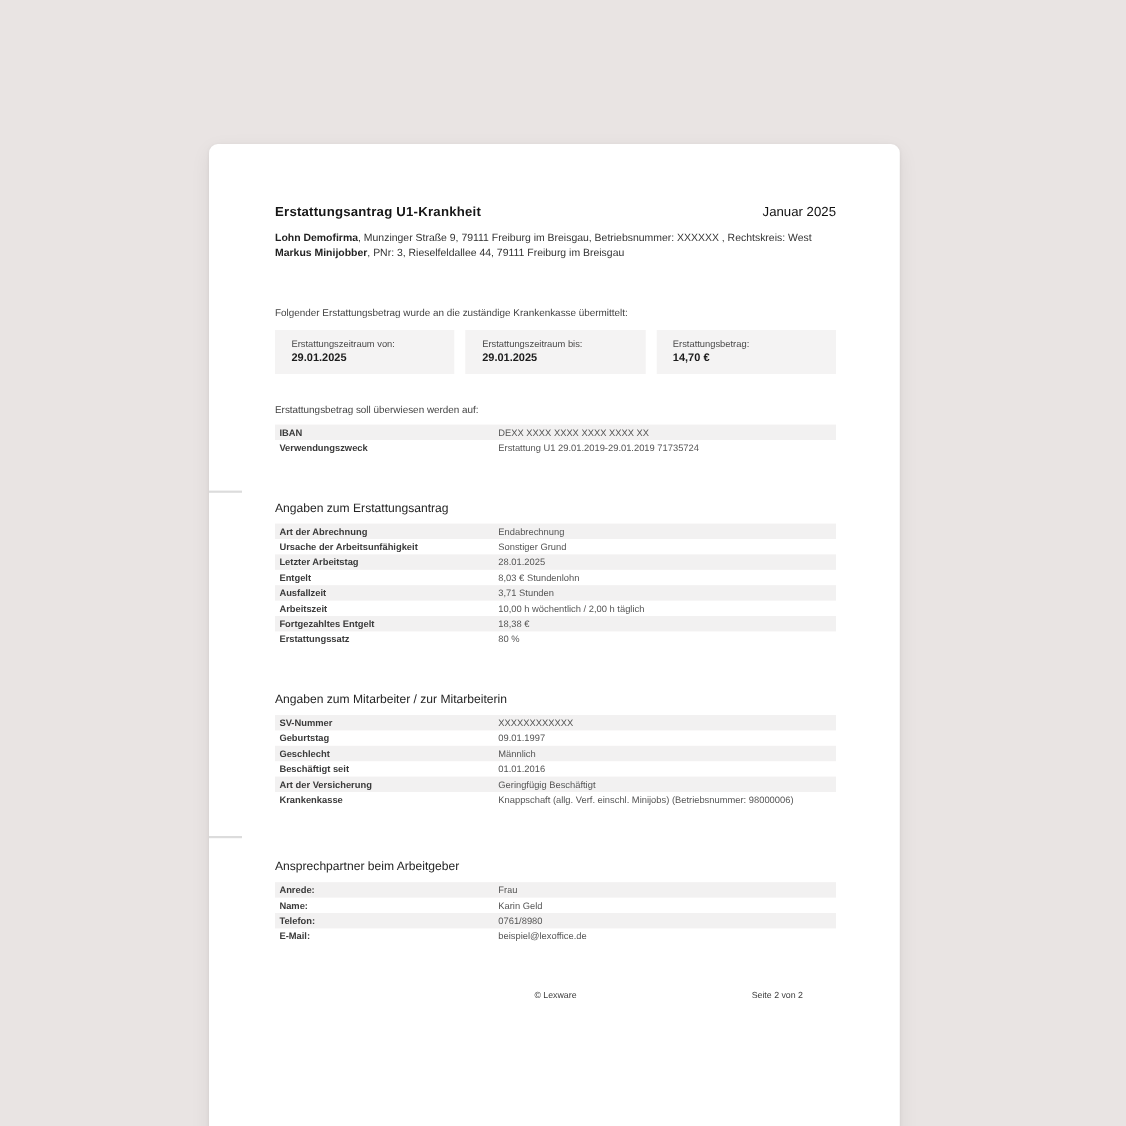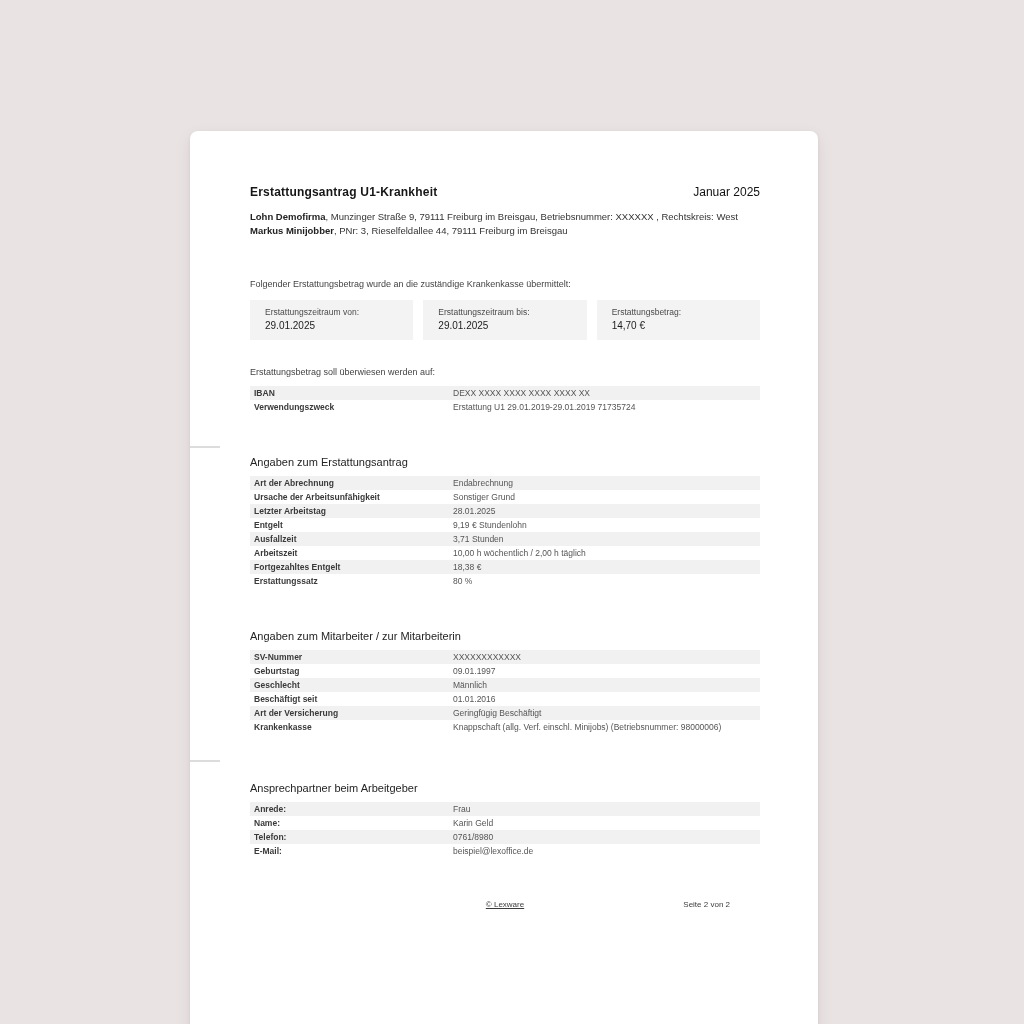--- a/index.html
+++ b/index.html
@@ -26,30 +26,30 @@
   .header-row{display:flex; justify-content:space-between; align-items:baseline;}
   .doc-title{font-size:12px; font-weight:bold; color:#161616; letter-spacing:.2px;}
   .doc-period{font-size:12px; font-weight:normal; color:#111;}
   .address{margin-top:11px; font-size:9.5px; line-height:14px; color:#333; max-width:500px;}
   .address b{color:#222;}
   .intro, .transfer-intro{font-size:9px; line-height:12px; color:var(--muted);}
   .intro{margin-top:40px;}
   .boxes{margin-top:10px; display:flex; gap:10px;}
   .sbox{flex:1; background:var(--box); padding:7px 15px 8px 15px; min-height:40px;}
   .sbox .blabel{font-size:8.5px; color:#4a4a4a;}
-  .sbox .bvalue{font-size:10px; font-weight:normal; color:#1c1c1c; margin-top:3px;}
+  .sbox .bvalue{font-size:10px; font-weight:bold; color:#1c1c1c; margin-top:3px;}
   .transfer-intro{margin-top:26px;}
   .dtable{margin-top:8px;}
   .dtable .trow{display:flex; align-items:center; height:14px;}
   .dtable .trow:nth-child(odd){background:var(--stripe);}
   .cell-label{width:203px; padding-left:4px; font-size:8.5px; font-weight:bold; color:var(--label); flex-shrink:0;}
   .cell-value{flex:1; font-size:8.5px; color:var(--value);}
   .section-heading{font-size:11px; font-weight:normal; color:#242424; line-height:12px;}
   .sh1{margin-top:42px;} .sh2{margin-top:42px;} .sh3{margin-top:48px;}
-  .footer{margin-top:42px; position:relative; height:12px; font-size:8px; color:#3c3c3c;text-decoration:underline;}
+  .footer{margin-top:42px; position:relative; height:12px; font-size:8px; color:#3c3c3c;}
   .footer .copyright{display:block; text-align:center;}
   .footer .page-num{position:absolute; right:30px; top:0;}
 </style>
 </head>
 <body>
 
 <div class="page">
   <div class="fold-mark m1"></div>
   <div class="fold-mark m2"></div>
 
@@ -104,21 +104,21 @@
       <div class="trow">
         <div class="cell-label">Ursache der Arbeitsunfähigkeit</div>
         <div class="cell-value">Sonstiger Grund</div>
       </div>
       <div class="trow">
         <div class="cell-label">Letzter Arbeitstag</div>
         <div class="cell-value">28.01.2025</div>
       </div>
       <div class="trow">
         <div class="cell-label">Entgelt</div>
-        <div class="cell-value">9,19 € Stundenlohn</div>
+        <div class="cell-value">8,03 € Stundenlohn</div>
       </div>
       <div class="trow">
         <div class="cell-label">Ausfallzeit</div>
         <div class="cell-value">3,71 Stunden</div>
       </div>
       <div class="trow">
         <div class="cell-label">Arbeitszeit</div>
         <div class="cell-value">10,00 h wöchentlich / 2,00 h täglich</div>
       </div>
       <div class="trow">

